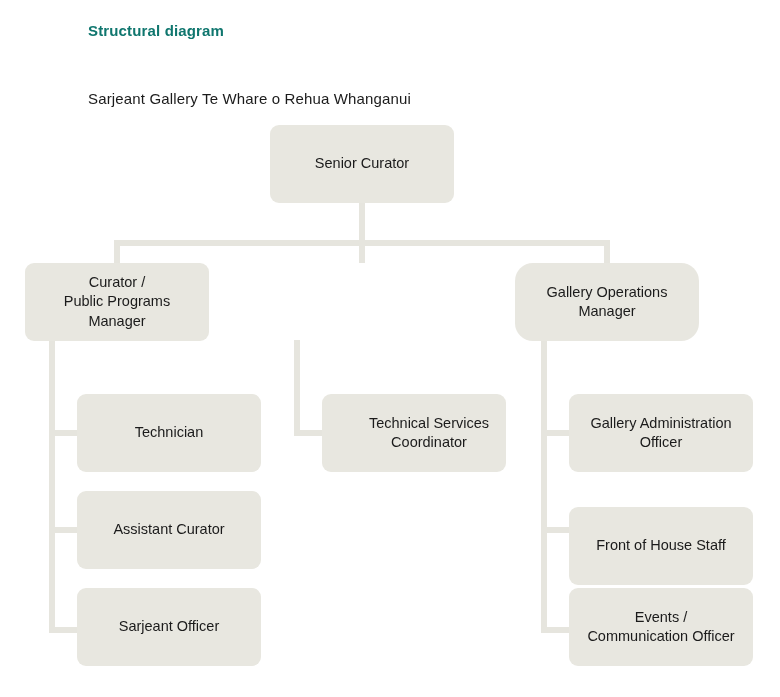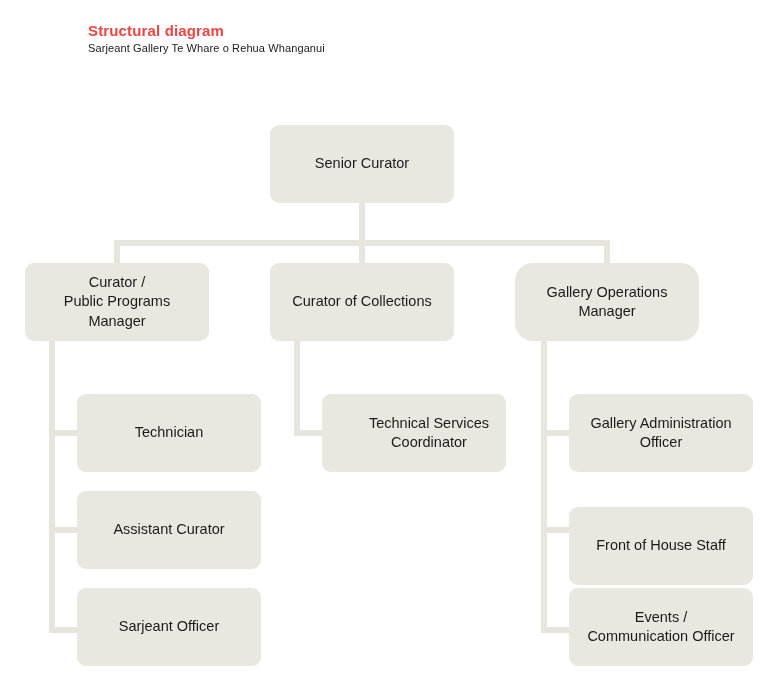--- a/index.html
+++ b/index.html
@@ -19,28 +19,29 @@
   
   #header {
     position: absolute;
     left: 88px;
     top: 21px;
     line-height: 1.32;
   }
   #header .title {
     font-size: 15px;
     font-weight: bold;
-    color: #ef4444;
+    color: #0f766e;
     letter-spacing: 0.01em;
   }
   #header .subtitle {
-    font-size: 11px;
+    font-size: 15px;
     font-weight: normal;
     color: #1b1b1b;
     letter-spacing: 0.01em;
+    margin-top: 48px;
   }
 
   
   #diagram {
     position: absolute;
     left: 0;
     top: 0;
     width: 693px;
     height: 697px;
   }
@@ -101,21 +102,20 @@
   <div class="conn" style="left:541px; top:430px; width:31px; height:6px;"></div>
   <div class="conn" style="left:541px; top:527px; width:31px; height:6px;"></div>
   <div class="conn" style="left:541px; top:627px; width:31px; height:6px;"></div>
 
   <div class="node" style="left:270px; top:125px; width:184px; height:78px;">Senior Curator</div>
 
   <div class="node" style="left:25px; top:263px; width:184px; height:78px;">Curator /
 Public Programs
 Manager</div>
 
-  <div class="node" style="left:270px; top:263px; width:184px; height:78px;">Curator of Collections</div>
 
   <div class="node" style="left:515px; top:263px; width:184px; height:78px;border-radius:18px;">Gallery Operations
 Manager</div>
 
   <div class="node" style="left:77px; top:394px; width:184px; height:78px;">Technician</div>
 
   <div class="node" style="left:77px; top:491px; width:184px; height:78px;">Assistant Curator</div>
 
   <div class="node" style="left:77px; top:588px; width:184px; height:78px;">Sarjeant Officer</div>
 

